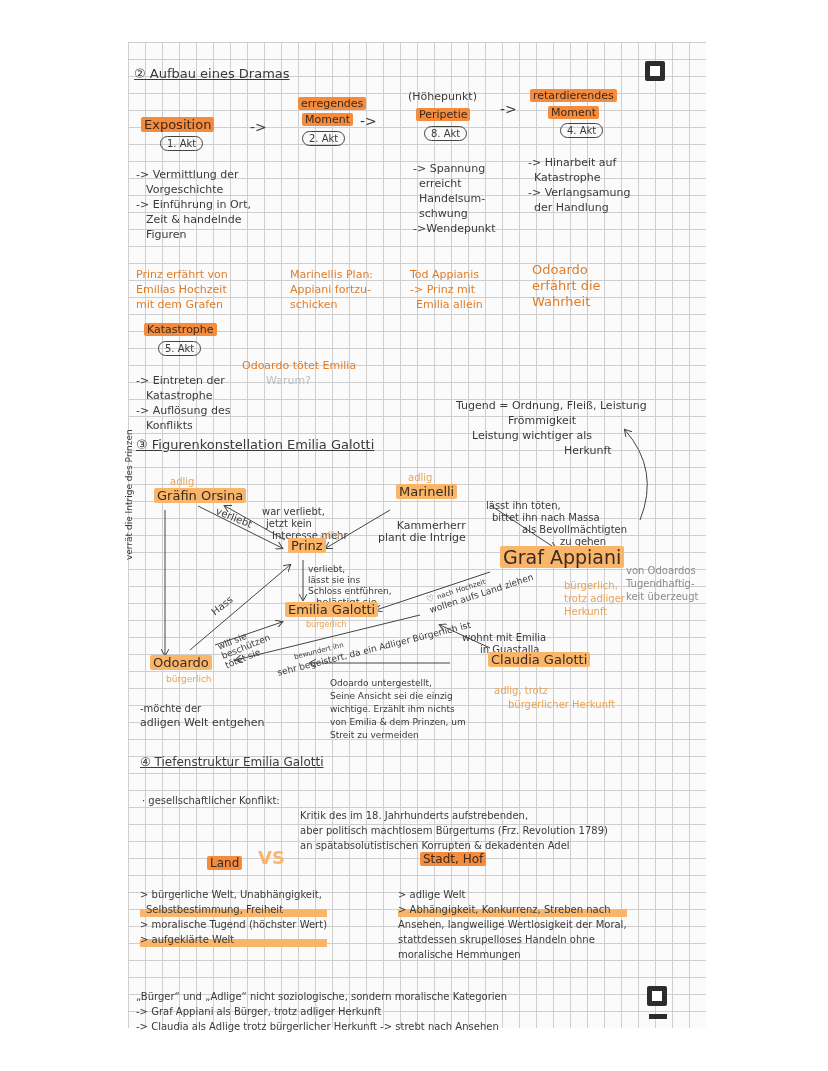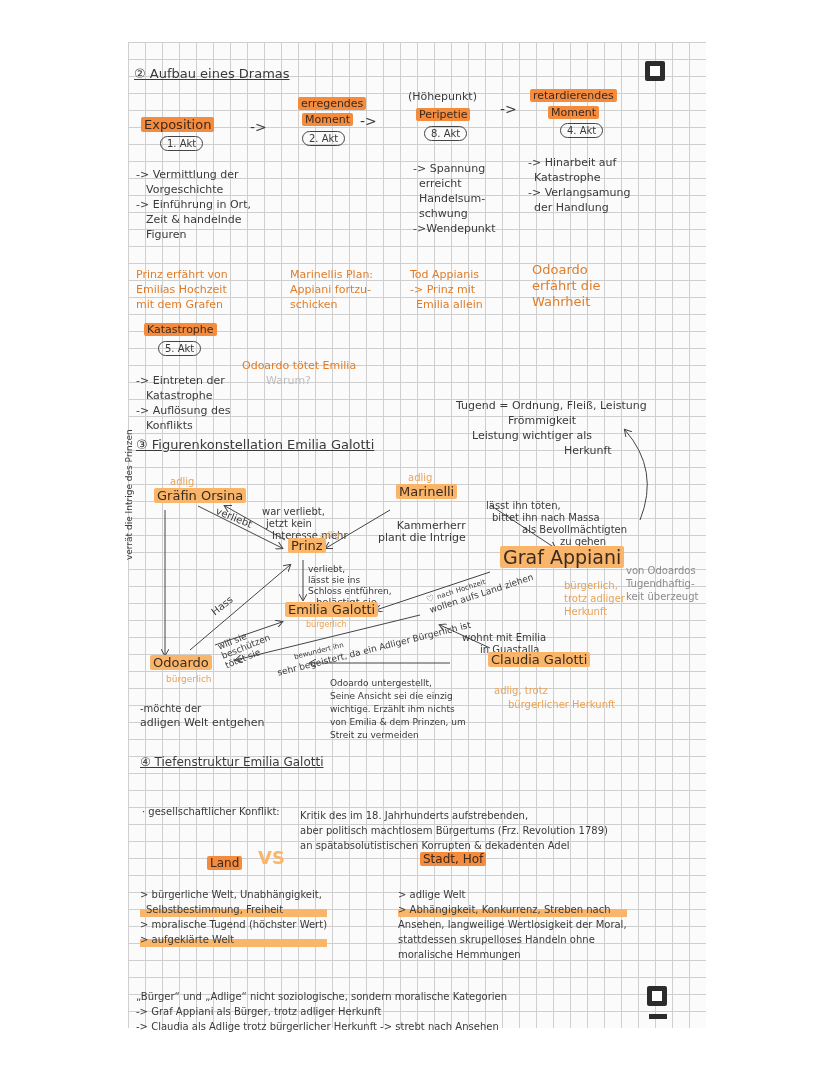--- a/index.html
+++ b/index.html
@@ -151,21 +151,21 @@
 <div>-möchte der</div><div style="font-size:11px">adligen Welt entgehen</div></div>
 
 <div class="t" style="left:330px;top:664px;font-size:9px;line-height:13px;">
 <div>Odoardo untergestellt,</div><div>Seine Ansicht sei die einzig</div><div>wichtige. Erzählt ihm nichts</div><div>von Emilia &amp; dem Prinzen, um</div><div>Streit zu vermeiden</div></div>
 
 <div class="t" style="left:488px;top:652px;font-size:13px;"><span class="hl2">Claudia Galotti</span></div>
 <div class="t lightor" style="left:494px;top:670px;line-height:14px;">
 <div>adlig, trotz</div><div style="padding-left:14px">bürgerlicher Herkunft</div></div>
 
 <div class="t h" style="left:140px;top:755px;font-size:12px;">④ Tiefenstruktur Emilia Galotti</div>
-<div class="t" style="left:142px;top:793px;font-size:10px;margin-top:11px;">· gesellschaftlicher Konflikt:</div>
+<div class="t" style="left:142px;top:793px;font-size:10px;">· gesellschaftlicher Konflikt:</div>
 <div class="t" style="left:300px;top:793px;font-size:10px;line-height:15px;">
 <div>Kritik des im 18. Jahrhunderts aufstrebenden,</div><div>aber politisch machtlosem Bürgertums (Frz. Revolution 1789)</div><div>an spätabsolutistischen Korrupten &amp; dekadenten Adel</div></div>
 
 <div class="t" style="left:207px;top:856px;font-size:12px;"><span class="hl">Land</span></div>
 <div class="t" style="left:258px;top:850px;font-size:18px;font-weight:bold;color:#f9b66a;">VS</div>
 <div class="t" style="left:140px;top:872px;font-size:10px;line-height:15px;">
 <div>&gt; bürgerliche Welt, Unabhängigkeit,</div><div class="hl3" style="padding-left:6px">Selbstbestimmung, Freiheit</div><div>&gt; moralische Tugend (höchster Wert)</div><div class="hl3">&gt; aufgeklärte Welt</div></div>
 
 <div class="t" style="left:420px;top:852px;font-size:12px;"><span class="hl">Stadt, Hof</span></div>
 <div class="t" style="left:398px;top:872px;font-size:10px;line-height:15px;">

